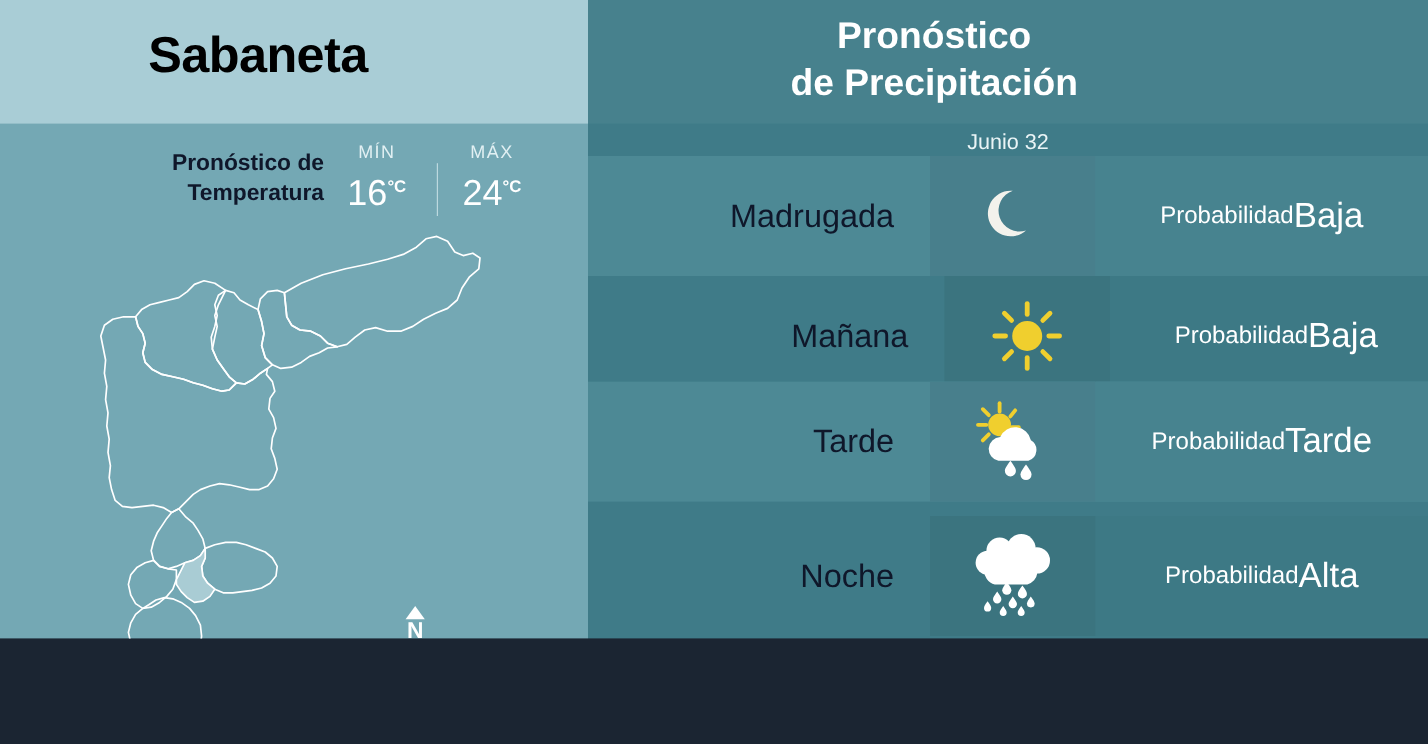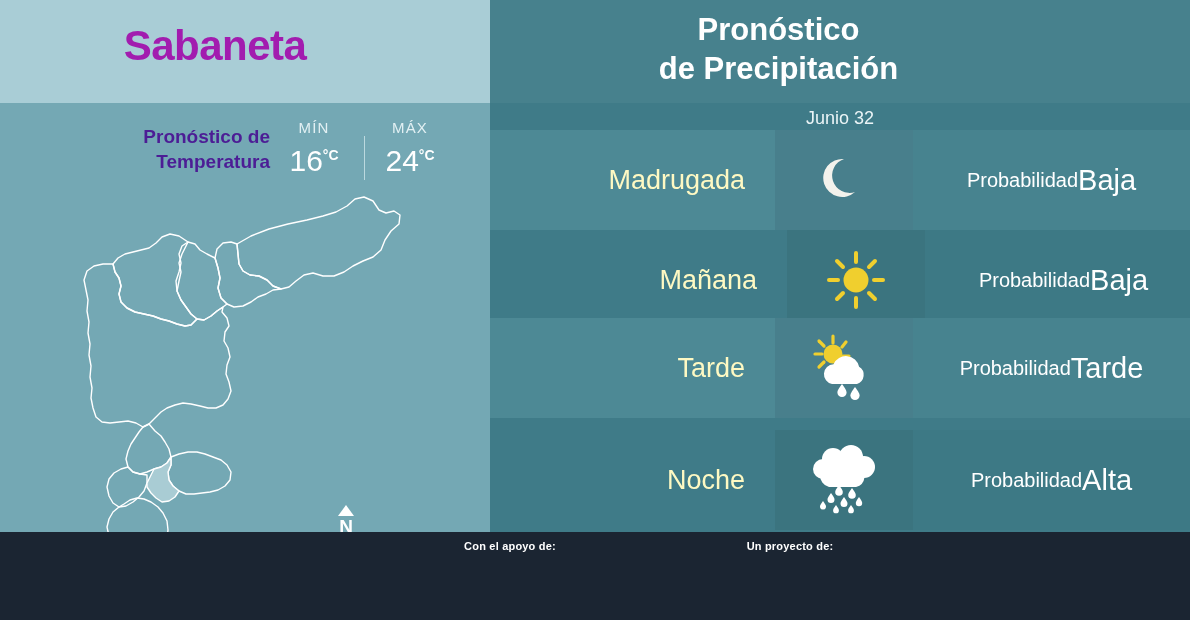--- a/index.html
+++ b/index.html
@@ -8,26 +8,26 @@
     font-family:"Liberation Sans","DejaVu Sans",sans-serif;
     background:#1b2532;
   }
   #app{position:relative;width:1190px;height:620px;}
 
   
   .left-panel{position:absolute;left:0;top:0;width:490px;height:532px;background:#74a8b4;}
   .city-band{position:absolute;left:0;top:0;width:490px;height:103px;background:#a9cdd6;}
   .city-name{
     position:absolute;left:0;top:22px;width:430px;text-align:center;
-    font-size:42px;font-weight:bold;color:#a21caf;letter-spacing:-0.5px;
+    font-size:42px;font-weight:bold;color:#000000;letter-spacing:-0.5px;
   }
   .temp-block{position:absolute;left:0;top:118px;width:490px;height:68px;}
   .temp-label{
     position:absolute;left:60px;top:6px;width:210px;text-align:right;
-    font-size:19px;font-weight:bold;color:#4c1d95;line-height:25px;
+    font-size:19px;font-weight:bold;color:#0f172a;line-height:25px;
   }
   .temp-vals{position:absolute;left:275px;top:0;width:180px;height:66px;}
   .temp-col{position:absolute;top:0;width:78px;text-align:center;}
   .temp-col.min{left:0;}
   .temp-col.max{left:96px;}
   .temp-cap{font-size:15px;color:#e2f0f3;letter-spacing:1.2px;line-height:20px;}
   .temp-num{font-size:30px;color:#ffffff;line-height:34px;font-weight:normal;}
   .temp-num sup{font-size:14px;font-weight:bold;vertical-align:super;letter-spacing:0;}
   .temp-div{position:absolute;left:89px;top:18px;width:1px;height:44px;background:#bcd9df;}
   .map-wrap{position:absolute;left:55px;top:180px;width:380px;height:352px;}
@@ -58,21 +58,21 @@
   .cell{position:absolute;top:0;height:100px;}
   .cell-period{left:0;width:285px;}
   .cell-icon{left:285px;width:138px;}
   .cell-prob{left:423px;width:277px;}
   .row.light .cell-icon{background:#487f8c;}
   .row.dark .cell-icon{background:#3b747f;}
   .row.light .cell-prob{background:#47838f;}
   .row.dark .cell-prob{background:#3d7985;}
   .period-txt{
     position:absolute;right:30px;top:0;height:100px;line-height:100px;
-    font-size:27px;color:#fef9c3;white-space:nowrap;
+    font-size:27px;color:#0f172a;white-space:nowrap;
   }
   .prob-wrap{
     position:absolute;left:0;top:0;width:277px;height:100px;
     display:flex;align-items:center;justify-content:center;
   }
   .prob-cap{font-size:20px;color:#ffffff;line-height:26px;}
   .prob-val{font-size:29px;color:#ffffff;line-height:33px;}
   .icon-wrap{
     position:absolute;left:0;top:0;width:138px;height:100px;
     display:flex;align-items:center;justify-content:center;
@@ -266,24 +266,13 @@
           <div class="prob-wrap">
             <div class="prob-cap">Probabilidad</div>
             <div class="prob-val">Alta</div>
           </div>
         </div>
       </div>
 
     </div>
   </div>
 
-  <div class="footer">
-
-    <div class="f-group" style="left:330px;width:360px;">
-      <div class="f-cap">Con el apoyo de:</div>
-    </div>
-
-    <div class="f-group" style="left:620px;width:340px;">
-      <div class="f-cap">Un proyecto de:</div>
-    </div>
-
-  </div>
 </div>
 
 </body></html>

